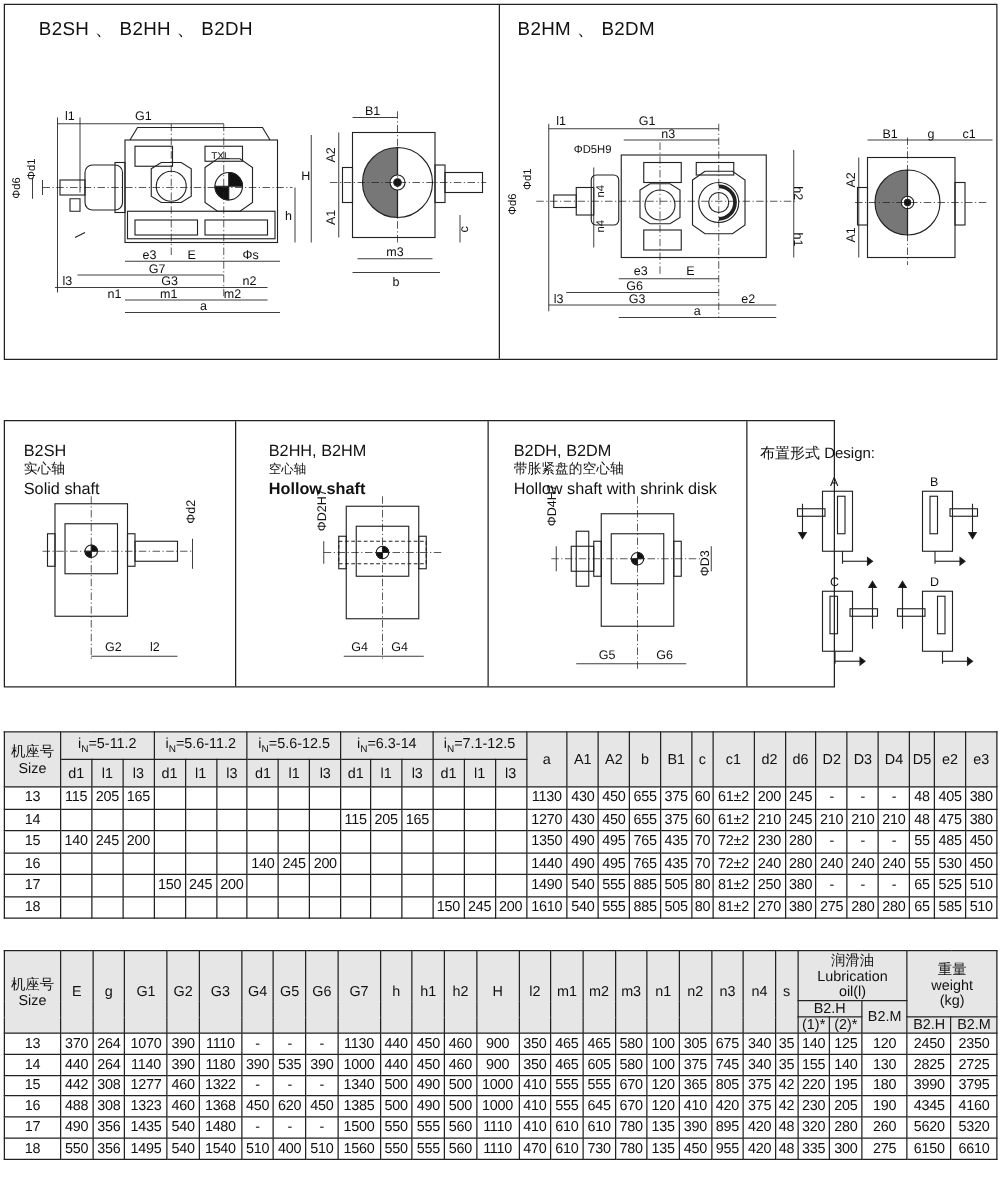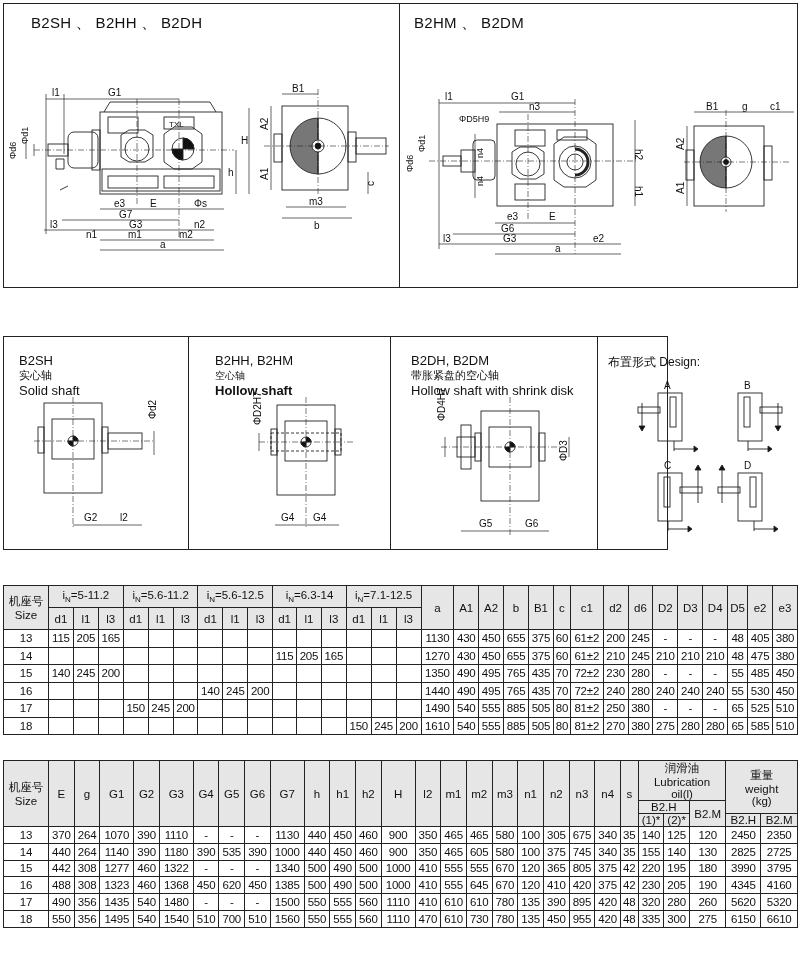--- a/index.html
+++ b/index.html
@@ -754,21 +754,21 @@
         <td>5320</td>
       </tr>
       <tr>
         <td>18</td>
         <td>550</td>
         <td>356</td>
         <td>1495</td>
         <td>540</td>
         <td>1540</td>
         <td>510</td>
-        <td>700</td>
+        <td>400</td>
         <td>510</td>
         <td>1560</td>
         <td>550</td>
         <td>555</td>
         <td>560</td>
         <td>1110</td>
         <td>470</td>
         <td>610</td>
         <td>730</td>
         <td>780</td>

